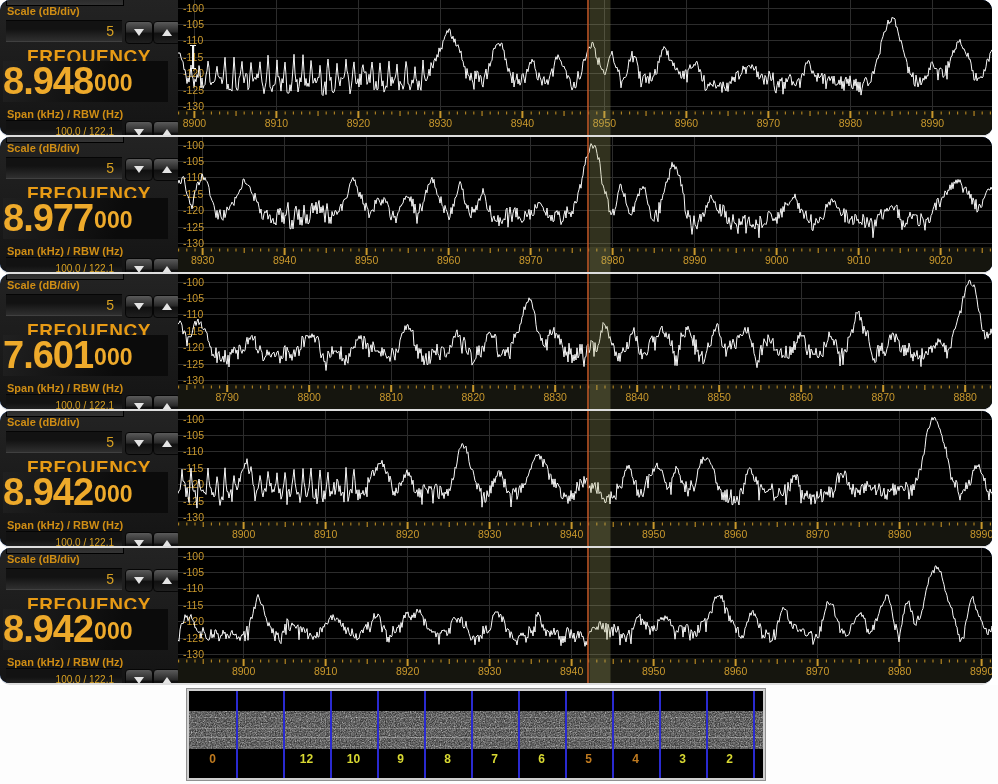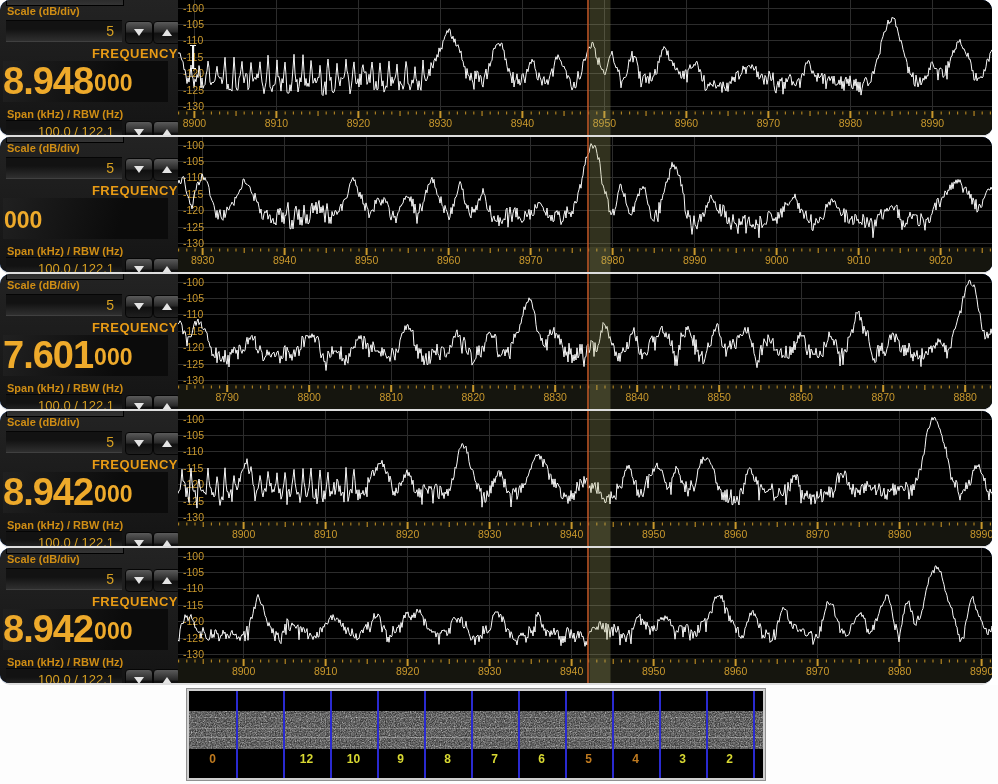--- a/index.html
+++ b/index.html
@@ -8,29 +8,29 @@
   .row{position:relative;width:992px;height:135px;background:#3b82f6;border-bottom:2px solid #dedede;overflow:hidden;border-radius:10px;}
   .lpanel{position:absolute;left:0;top:0;width:178px;height:135px;background:linear-gradient(#232323,#141414);overflow:hidden;}
   .topsliver{position:absolute;left:6px;top:-17px;width:116px;height:21px;background:linear-gradient(#101010,#343434);border:1px solid #000;}
   .plabel{position:absolute;left:7px;font-size:11px;font-weight:bold;color:#cf8d14;white-space:nowrap;}
   .scale-label{top:5px;}
   .span-label{top:108px;}
   .input{position:absolute;left:6px;width:116px;height:22px;box-sizing:border-box;
          background:linear-gradient(#121212 40%,#2f2f2f);border-top:1px solid #050505;border-bottom:1px solid #404040;
          color:#d7a022;font-size:14px;display:flex;align-items:center;justify-content:flex-end;padding-right:8px;}
   .scale-input{top:20px;}
-  .span-input{top:120px;font-size:13px;}
+  .span-input{top:120px;font-size:10px;}
   .spin{position:absolute;width:26px;height:21px;border-radius:4px;border:1px solid #060606;
         background:linear-gradient(#5a5a5a,#2b2b2b 45%,#101010 55%,#1f1f1f);
         display:flex;align-items:center;justify-content:center;cursor:pointer;}
   .scale-dn{left:125px;top:21px;} .scale-up{left:153px;top:21px;}
   .span-dn{left:125px;top:121px;} .span-up{left:153px;top:121px;}
   .tri-dn{width:0;height:0;border-left:5px solid transparent;border-right:5px solid transparent;border-top:7px solid #e4e4e4;}
   .tri-up{width:0;height:0;border-left:5px solid transparent;border-right:5px solid transparent;border-bottom:7px solid #e4e4e4;}
-  .freq-title{position:absolute;top:46px;left:0;width:178px;text-align:right;font-size:13px;font-weight:bold;letter-spacing:.5px;color:#e89b15;}
+  .freq-title{position:absolute;top:46px;left:0;width:178px;text-align:center;font-size:19px;font-weight:bold;letter-spacing:.5px;color:#e89b15;}
   .freq-display{position:absolute;left:3px;top:61px;width:165px;height:41px;
                 background:linear-gradient(105deg,#202020,#0b0b0b 70%);
                 display:flex;align-items:flex-start;}
   .freq-main{font-size:38px;line-height:41px;font-weight:bold;color:#eeaa2b;letter-spacing:-1px;}
   .freq-small{font-size:23px;line-height:27px;font-weight:bold;color:#eeaa2b;margin-left:1px;margin-top:9px;}
   .plot{position:absolute;left:178px;top:0;width:820px;height:135px;background:#000;}
   .plot svg{display:block;}
   .plot text{font-family:"Liberation Sans",sans-serif;}
   .ibeam{position:absolute;left:14px;top:45px;width:2px;height:24px;background:#f4f4f4;}
   .ibeam:before,.ibeam:after{content:"";position:absolute;left:-2px;width:6px;height:1px;background:#f4f4f4;}
@@ -227,20 +227,21 @@
       <div class="plabel scale-label">Scale (dB/div)</div>
       <div class="input scale-input">5</div>
       <div class="spin scale-dn">
             <span class="tri-dn"></span>
           </div>
       <div class="spin scale-up">
             <span class="tri-up"></span>
           </div>
       <div class="freq-title">FREQUENCY</div>
       <div class="freq-display">
+        <span class="freq-main">8.977</span>
             <span class="freq-small">000</span>
       </div>
       <div class="plabel span-label">Span (kHz) / RBW (Hz)</div>
       <div class="input span-input">100.0 / 122.1</div>
       <div class="spin span-dn">
             <span class="tri-dn"></span>
           </div>
       <div class="spin span-up">
             <span class="tri-up"></span>
           </div>

